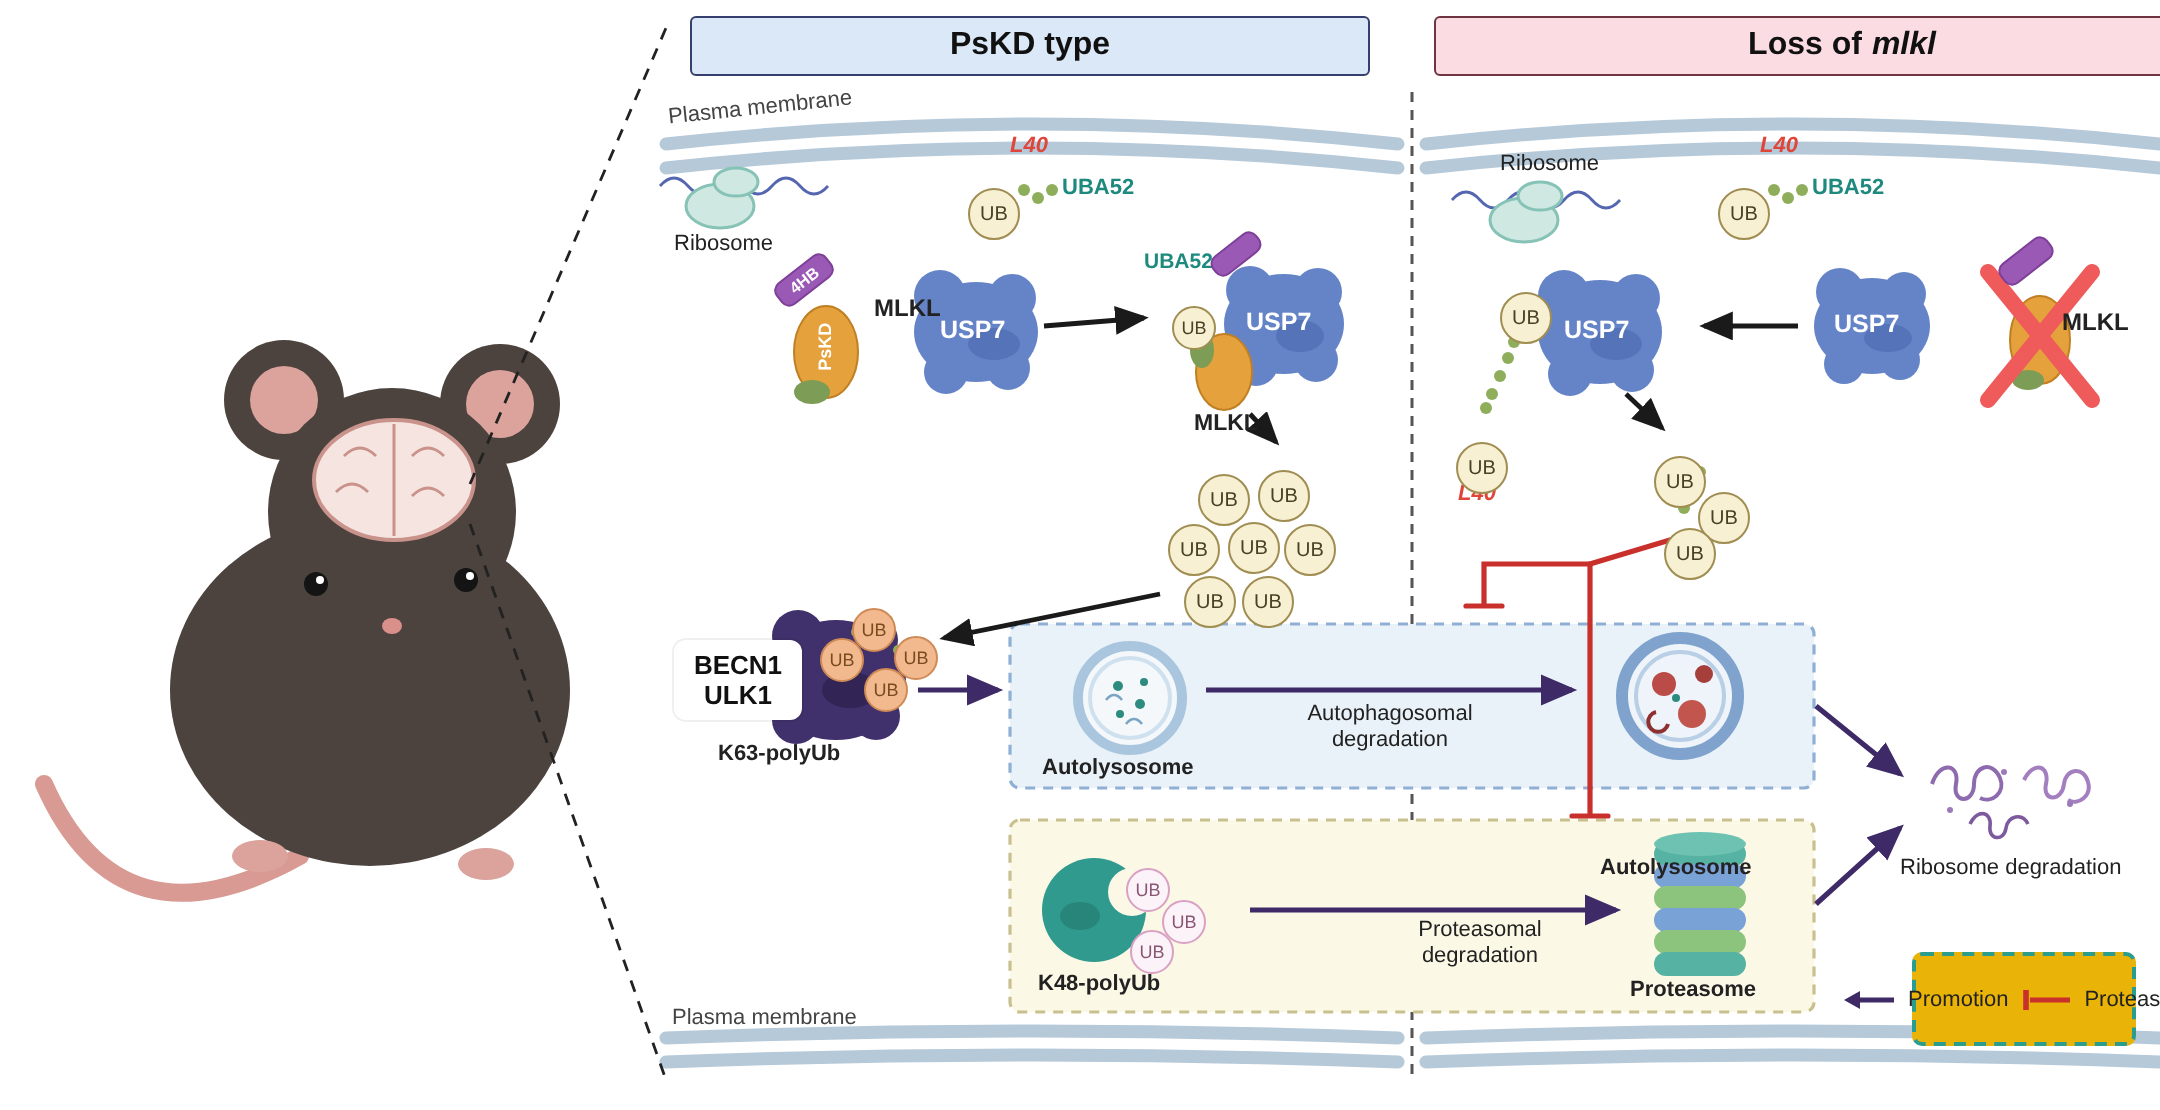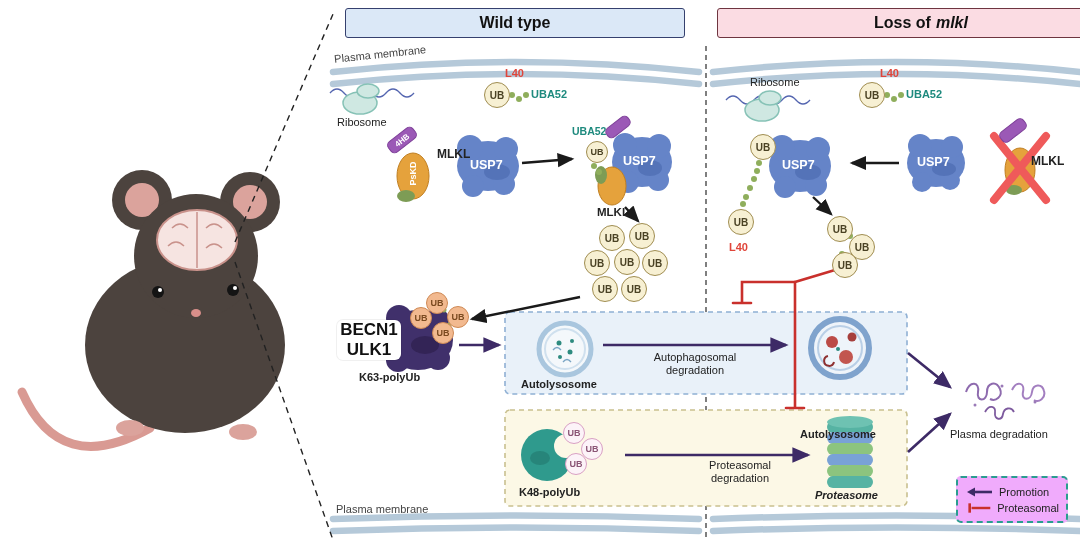--- a/index.html
+++ b/index.html
@@ -3,54 +3,54 @@
 <meta charset="utf-8">
 <style>
   html,body{margin:0;padding:0;background:#fff;}
   .stage{
     position:relative;width:1080px;height:555px;background:#ffffff;
     font-family:"Liberation Sans",sans-serif;overflow:hidden;
   }
   .layer{position:absolute;left:0;top:0;width:1080px;height:555px;}
   .lbl{position:absolute;font-size:11px;color:#222;white-space:nowrap;line-height:1.2;}
   .b{font-weight:bold;}
-  .red{color:#e0453a;font-weight:bold;}
+  .red{color:#e0453a;font-weight:bold;font-style:italic;}
   .teal{color:#1e8a7e;font-weight:bold;}
   .onblob{color:#fff;font-weight:bold;font-size:12.5px;text-align:right;}
   .wrap{white-space:normal;text-align:center;}
   .hdr{
     position:absolute;top:8px;height:30px;display:flex;align-items:center;justify-content:center;
     gap:5px;font-size:16px;font-weight:bold;color:#111;border-radius:3px;box-sizing:border-box;
   }
   .hdr.wt{left:345px;width:340px;background:#dbe8f7;border:1.6px solid #35406e;}
   .hdr.loss{left:717px;width:397px;background:#fbdce3;border:1.6px solid #6e3540;padding-left:11px;}
   .hdr .it{font-style:italic;}
   .ub{
     position:absolute;width:26px;height:26px;border-radius:50%;
     background:#f7f0d3;border:1.5px solid #a08d51;box-sizing:border-box;
     display:flex;align-items:center;justify-content:center;
-    font-size:10px;font-weight:bold;color:#4a4224;
+    font-size:10px;font-weight:normal;color:#4a4224;margin-top:12px;
   }
   .ub.sm{width:22px;height:22px;font-size:9px;}
   .ub.orange{background:#f2b98f;border-color:#cf8a56;color:#7a4a20;}
   .ub.pink{background:#fcf3f8;border-color:#d9a0c4;color:#8a5575;}
   .domain-rect{
     position:absolute;background:#9b59b6;border:1px solid #7d3f98;border-radius:5px;
     color:#fff;font-size:8px;font-weight:bold;display:flex;align-items:center;justify-content:center;
     box-sizing:border-box;
   }
   .becn-box{
     position:absolute;left:337px;top:320px;width:64px;height:40px;background:#fff;
     border-radius:6px;display:flex;flex-direction:column;align-items:center;justify-content:center;
-    font-weight:bold;font-size:17px;color:#111;box-shadow:0 0 0 1px rgba(0,0,0,0.06);
+    font-weight:bold;font-size:13px;color:#111;box-shadow:0 0 0 1px rgba(0,0,0,0.06);
   }
   .legend{
     position:absolute;left:956px;top:476px;width:112px;height:47px;
-    border:2px dashed #2a9d8f;border-radius:5px;background:#f0abfc;
-    display:flex;flex-direction:column;justify-content:center;gap:4px;
+    border:2px dashed #2a9d8f;border-radius:5px;background:#eab308;
+    display:flex;flex-direction:row;justify-content:center;gap:4px;
     padding:3px 7px;box-sizing:border-box;
   }
   .leg-row{display:flex;align-items:center;gap:6px;font-size:11px;color:#222;}
 </style>
 </head>
 <body>
 
 <div class="stage">
 
   <svg class="layer" viewBox="0 0 1080 555">
@@ -264,21 +264,21 @@
       <path d="M835,270 L795,282 L795,407"></path>
       <path d="M795,282 L742,282 L742,302"></path>
       <path d="M786,408 L804,408"></path>
       <path d="M733,303 L751,303"></path>
     </g>
 
     <path d="M994,136 L1046,200 M1046,136 L994,200" stroke="#ef5a5a" stroke-width="8" stroke-linecap="round" fill="none"></path>
   </svg>
 
   <div class="hdr wt">
-    <span>Wild type</span>
+    <span>PsKD type</span>
   </div>
   <div class="hdr loss">
     <span>Loss of</span>
     <span class="it">mlkl</span>
   </div>
 
   <div class="lbl" style="left:334px;top:48px;transform:rotate(-6deg);color:#444;">Plasma membrane</div>
   <div class="lbl" style="left:336px;top:503px;color:#444;">Plasma membrane</div>
   <div class="lbl" style="left:337px;top:116px;">Ribosome</div>
   <div class="lbl" style="left:750px;top:76px;">Ribosome</div>
@@ -309,22 +309,22 @@
     <span>BECN1</span>
     <span>ULK1</span>
   </div>
   <div class="lbl b" style="left:359px;top:371px;">K63-polyUb</div>
 
   <div class="lbl b" style="left:521px;top:378px;">Autolysosome</div>
   <div class="lbl wrap" style="left:640px;top:351px;width:110px;">Autophagosomal degradation</div>
   <div class="lbl b" style="left:800px;top:380px;margin-top:48px;">Autolysosome</div>
   <div class="lbl b" style="left:519px;top:486px;">K48-polyUb</div>
   <div class="lbl wrap" style="left:695px;top:459px;width:90px;">Proteasomal degradation</div>
-  <div class="lbl b" style="left:815px;top:489px;font-style:italic;">Proteasome</div>
-  <div class="lbl" style="left:950px;top:428px;">Plasma degradation</div>
+  <div class="lbl b" style="left:815px;top:489px;">Proteasome</div>
+  <div class="lbl" style="left:950px;top:428px;">Ribosome degradation</div>
 
   <div class="ub" style="left:484px;top:82px;">UB</div>
   <div class="ub sm" style="left:586px;top:141px;">UB</div>
   <div class="ub" style="left:599px;top:225px;">UB</div>
   <div class="ub" style="left:629px;top:223px;">UB</div>
   <div class="ub" style="left:584px;top:250px;">UB</div>
   <div class="ub" style="left:614px;top:249px;">UB</div>
   <div class="ub" style="left:642px;top:250px;">UB</div>
   <div class="ub" style="left:592px;top:276px;">UB</div>
   <div class="ub" style="left:621px;top:276px;">UB</div>

